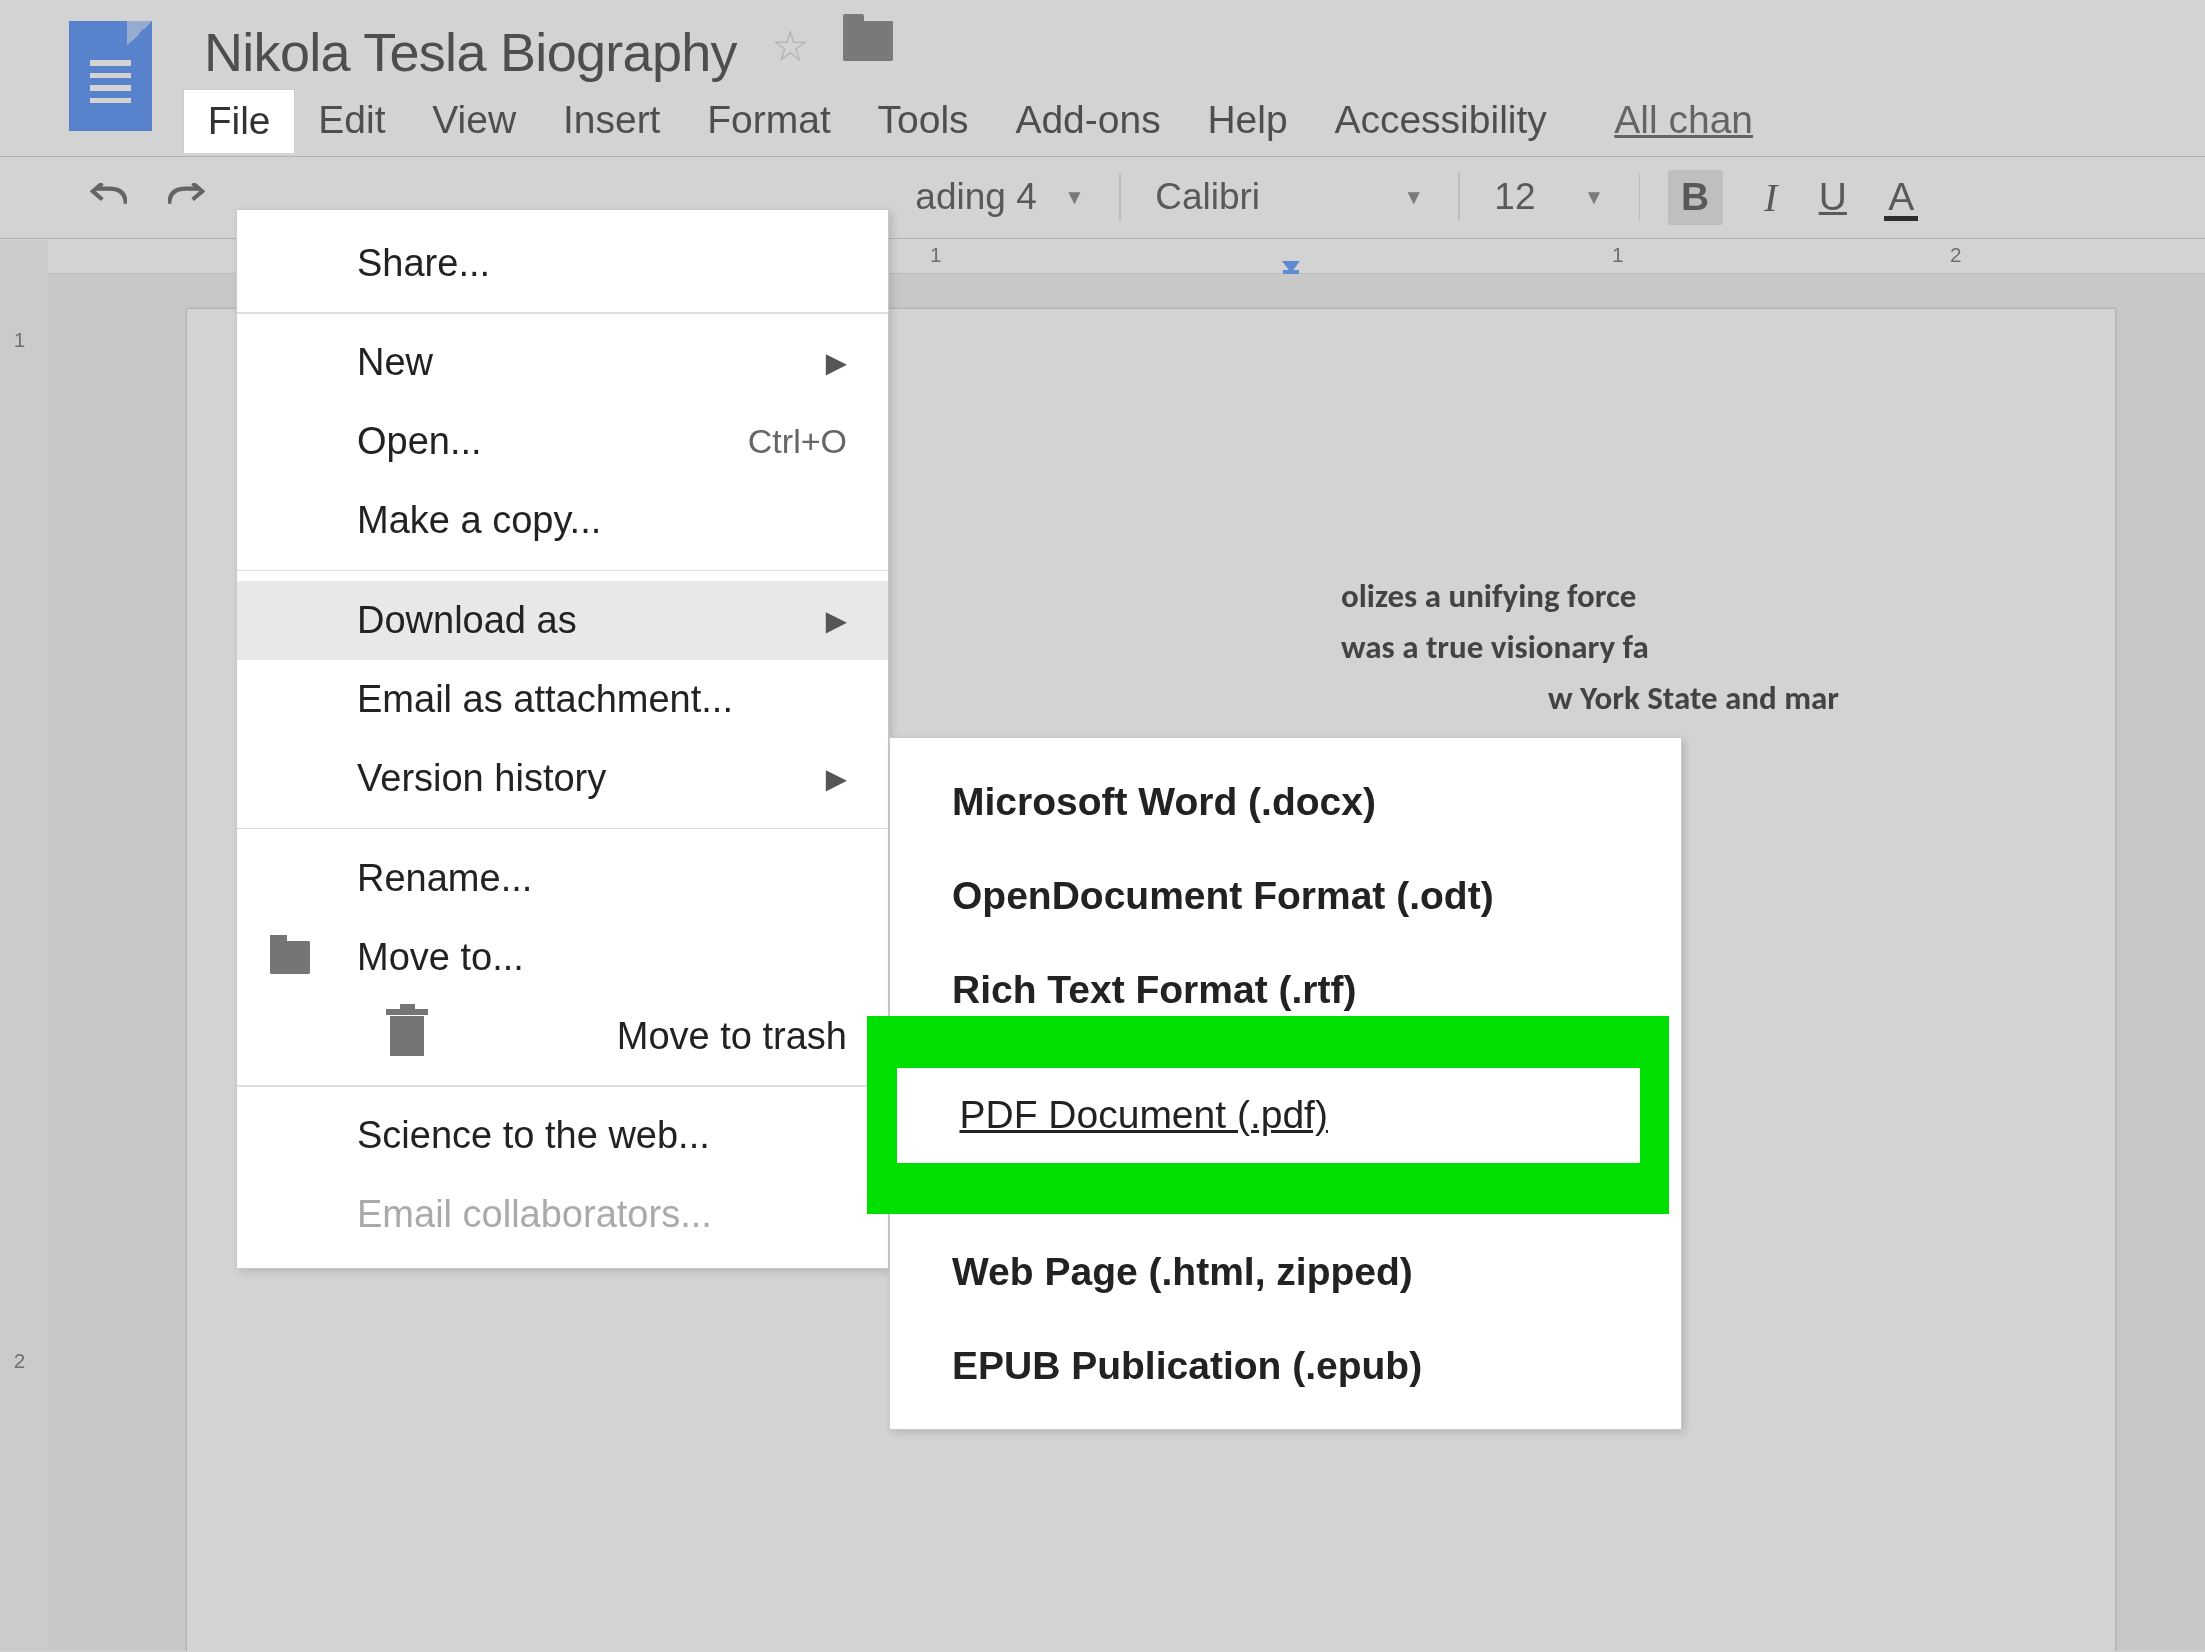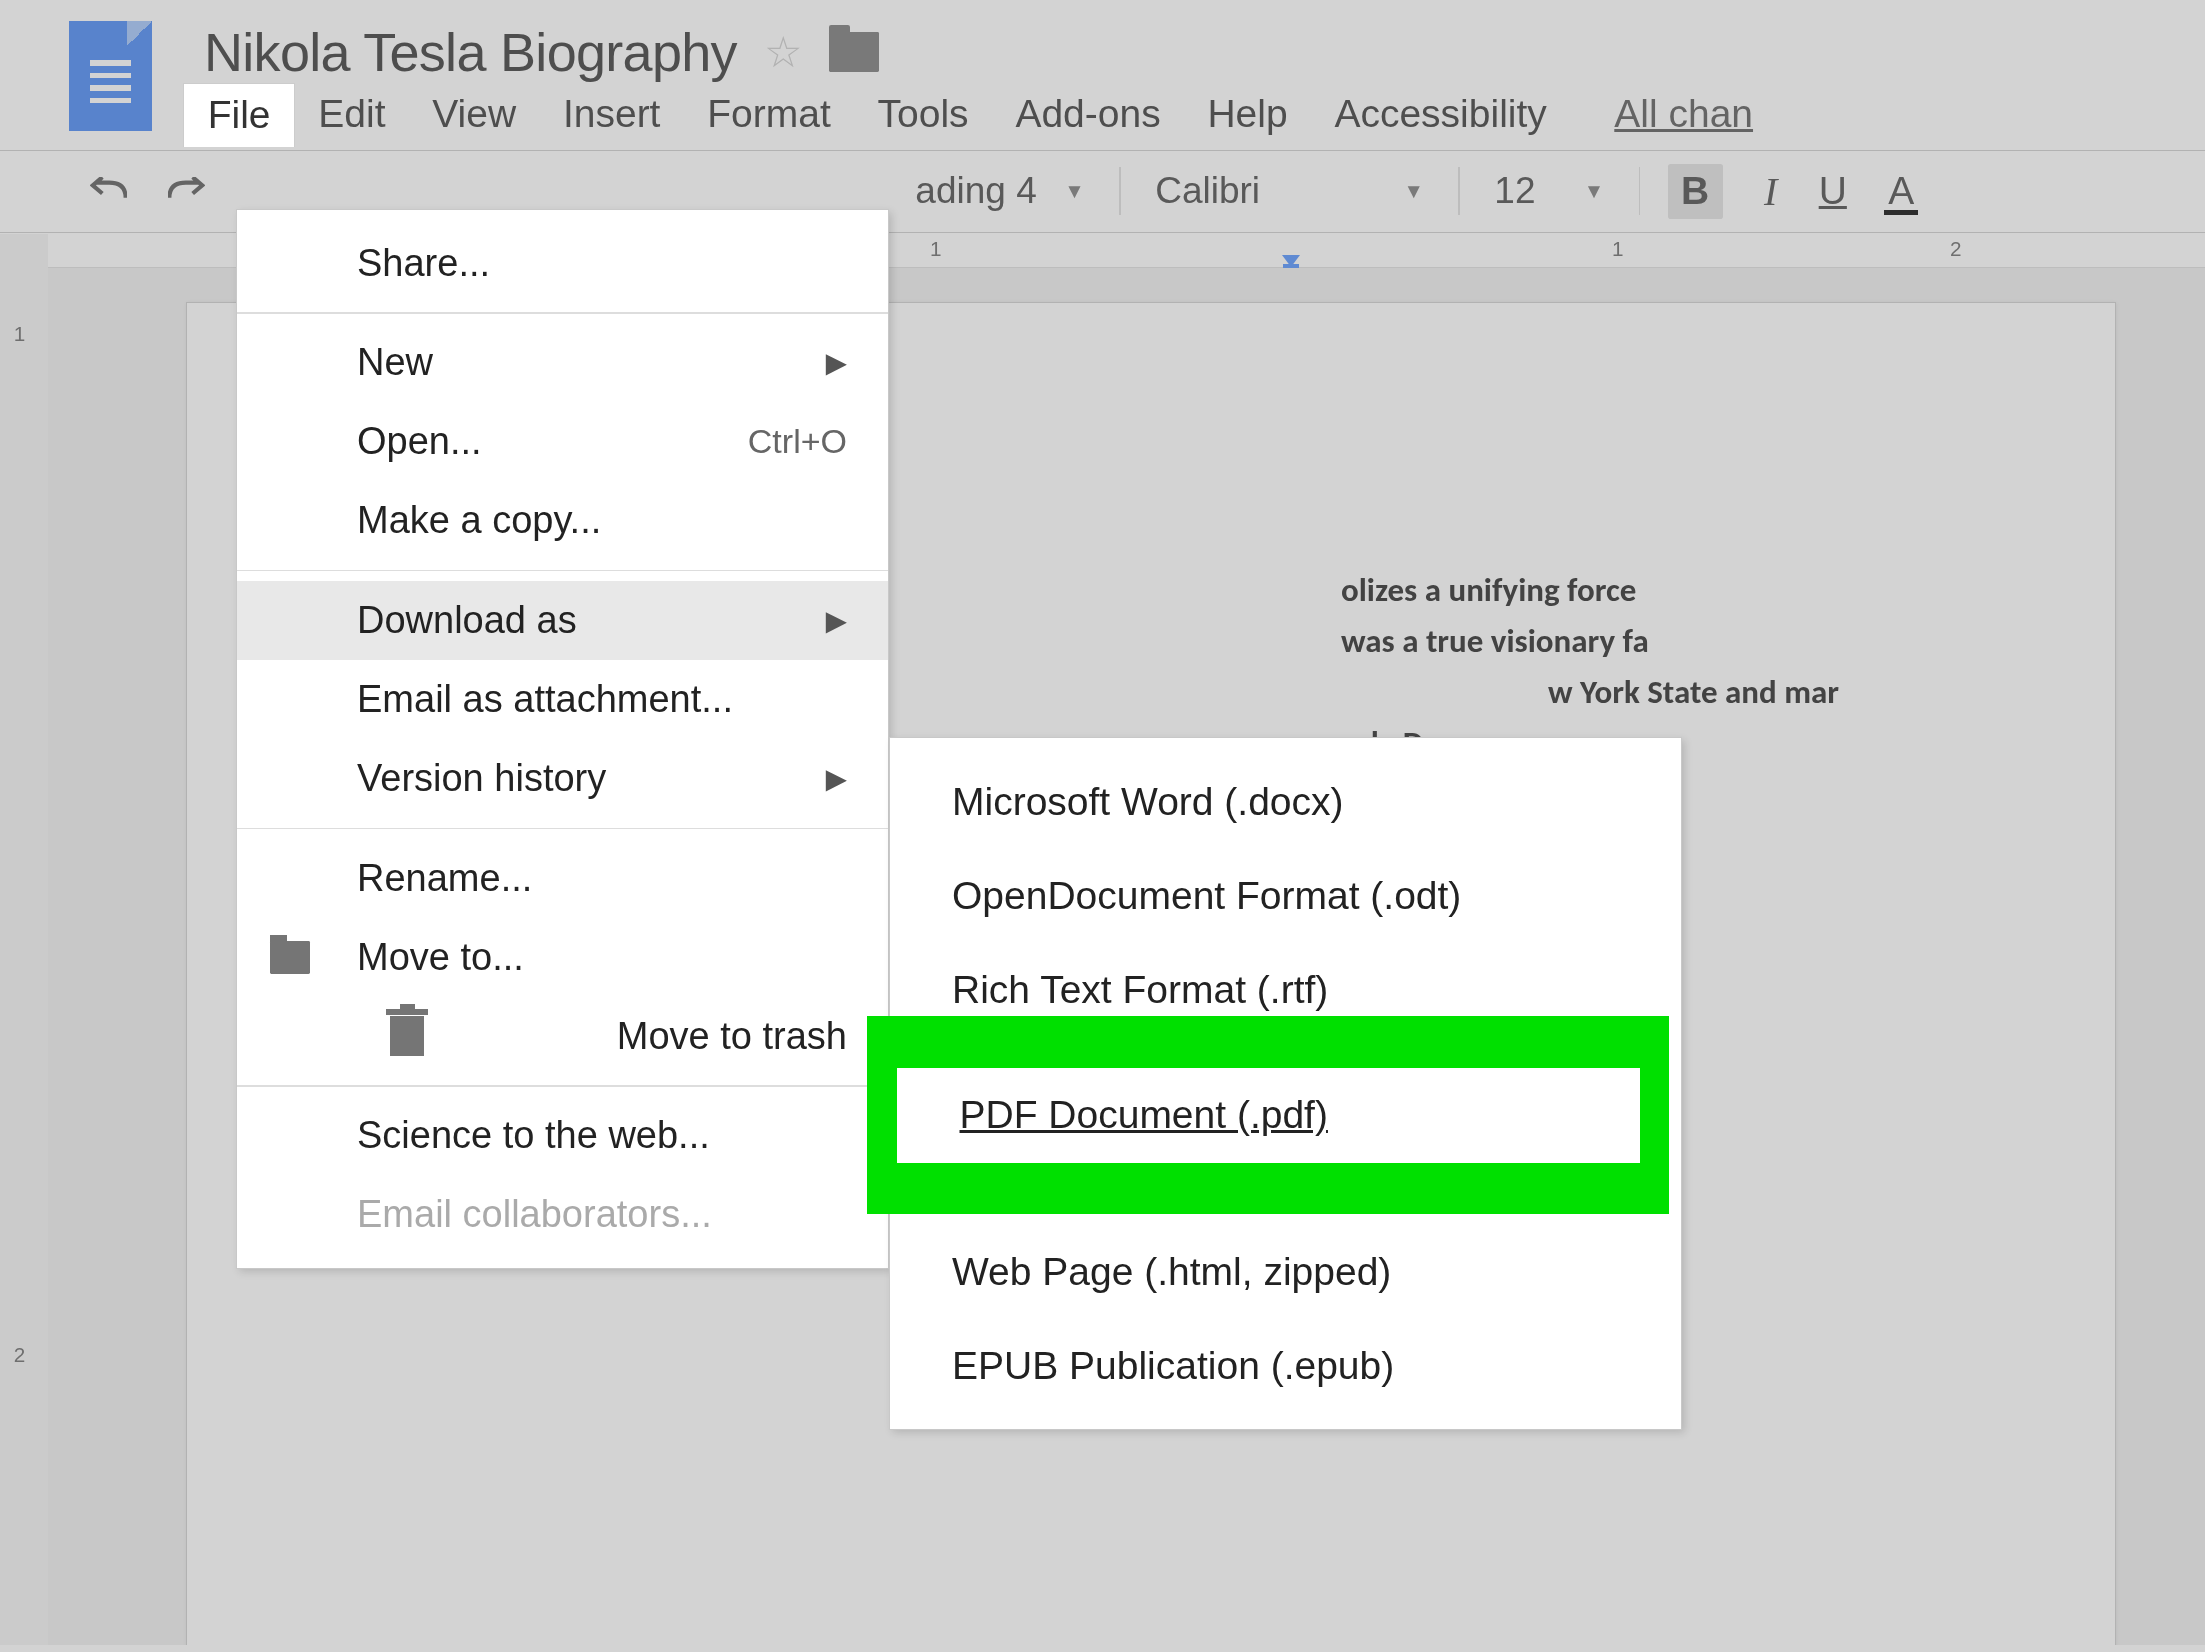--- a/index.html
+++ b/index.html
@@ -10,21 +10,21 @@
 .app { width: 100%; height: 100%; background: #fff; position: relative; }
 
 
 .header { display: flex; align-items: flex-start; padding: 20.7px 0 0 69px; }
 .doc-icon { width: 83px; height: 110px; background: #4285f4; margin-right: 52px; display: flex; align-items: flex-end; justify-content: center; padding-bottom: 20.7px; position: relative; }
 .doc-icon::before { content:""; position:absolute; top:0; right:0; width:25px; height:25px; background: linear-gradient(135deg, #a0c3fb 50%, transparent 50%); }
 .doc-icon-lines { width: 41px; }
 .doc-icon-lines div { height: 5.5px; background: #fff; margin-bottom: 6.9px; }
 
 .title-area { flex: 1; }
-.title-row { display: flex; align-items: center; gap: 27px; margin-bottom: 0; }
+.title-row { display: flex; gap: 34px; margin-bottom: 6px; }
 .doc-title { font-size: 54px; color: #333; font-weight: 400; letter-spacing: -0.7px; }
 .star-icon { font-size: 43px; color: #ccc; }
 .folder-icon { width: 50px; height: 40px; background: #757575; position: relative; border-radius: 1.4px;}
 .folder-icon::before{content:"";position:absolute;top:-6.9px;left:0;width:20.7px;height:8.3px;background:#757575;border-radius:2.1px 2.1px 0 0;}
 
 .menubar { display: flex; gap: 0; font-size: 39px; color: #333; margin-left: -20.7px; }
 .menu-item { padding: 9.6px 23.4px; cursor: pointer; }
 .menu-item.active { background: #fff; border: 1.4px solid #ccc; border-bottom: none; position: relative; z-index: 20; }
 .menu-link { text-decoration: underline; color: #555; margin-left: 20.7px; }
 
@@ -63,21 +63,21 @@
 .fm-item.disabled { color:#aaa; }
 .fm-divider { height:1.4px; background:#ddd; margin: 9.6px 0; }
 .fm-icon { position:absolute; left:33px; width:40px; height:33px; }
 .fm-icon.folder { background:#757575; border-radius:1.4px; }
 .fm-icon.folder::before{content:"";position:absolute;top:-5.5px;left:0;width:16.5px;height:6.9px;background:#757575;}
 .fm-icon.trash { width:34px; height:40px; background:#757575; position:relative; }
 .fm-icon.trash::before{content:"";position:absolute;top:-6.9px;left:-4.1px;right:-4.1px;height:5.5px;background:#757575;}
 .fm-icon.trash::after{content:"";position:absolute;top:-12.4px;left:9.6px;width:15px;height:5.5px;background:#757575;}
 
 
-.submenu { position:absolute; top:737px; left:889px; width:793px; background:#fff; border:1.4px solid #c8c8c8; box-shadow:2.8px 2.8px 8.3px rgba(0,0,0,0.15); z-index:30; font-size:39px; color:#222; padding: 16.5px 0;}
+.submenu { position:absolute; top:737px; left:889px; width:793px; background:#fff; border:1.4px solid #c8c8c8; box-shadow:2.8px 2.8px 8.3px rgba(0,0,0,0.15); z-index:30; font-size:39px; color:#222; padding: 16.5px 0; font-weight: bold;}
 .sm-item { padding: 25px 62px; cursor:pointer; }
 
 
 .green-highlight { position:absolute; z-index: 100; top:1016px; left:867px; width:802px; height:198px; background:#00e000; display:flex; align-items:center; justify-content:center;}
 .green-highlight .inner { background:#fff; width:743px; height:95px; display:flex; align-items:center; padding-left:63px; font-size:39px; color:#222;text-decoration:underline;}
 
 </style>
 </head>
 <body>
 

